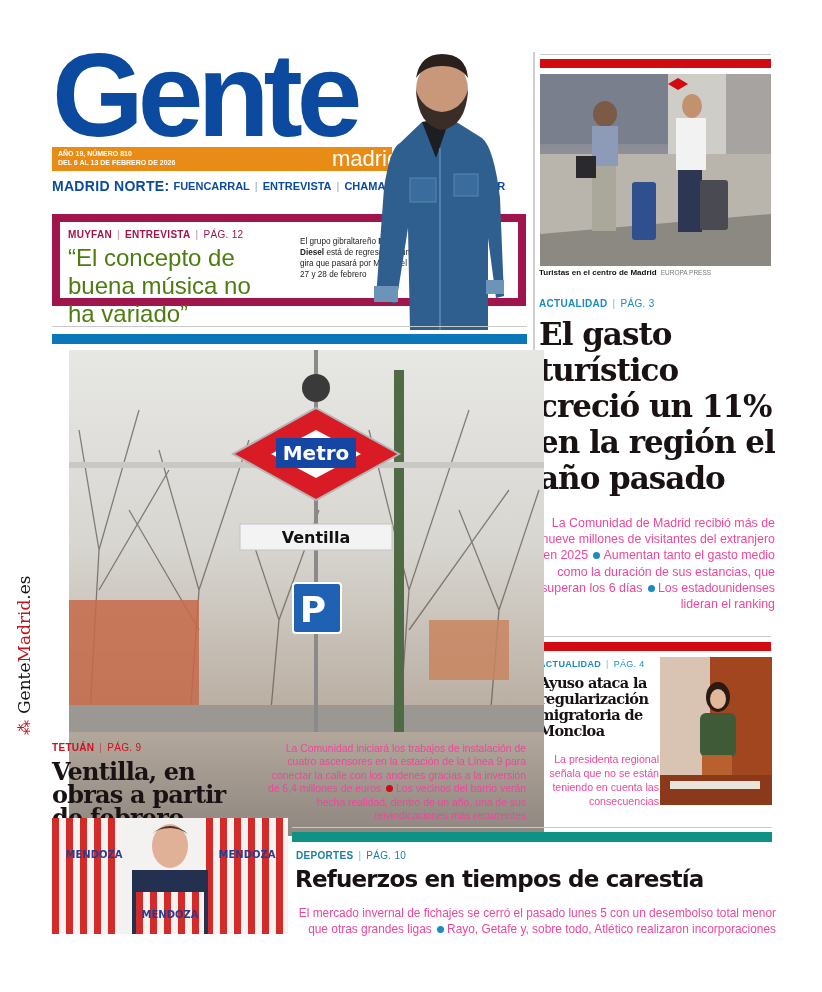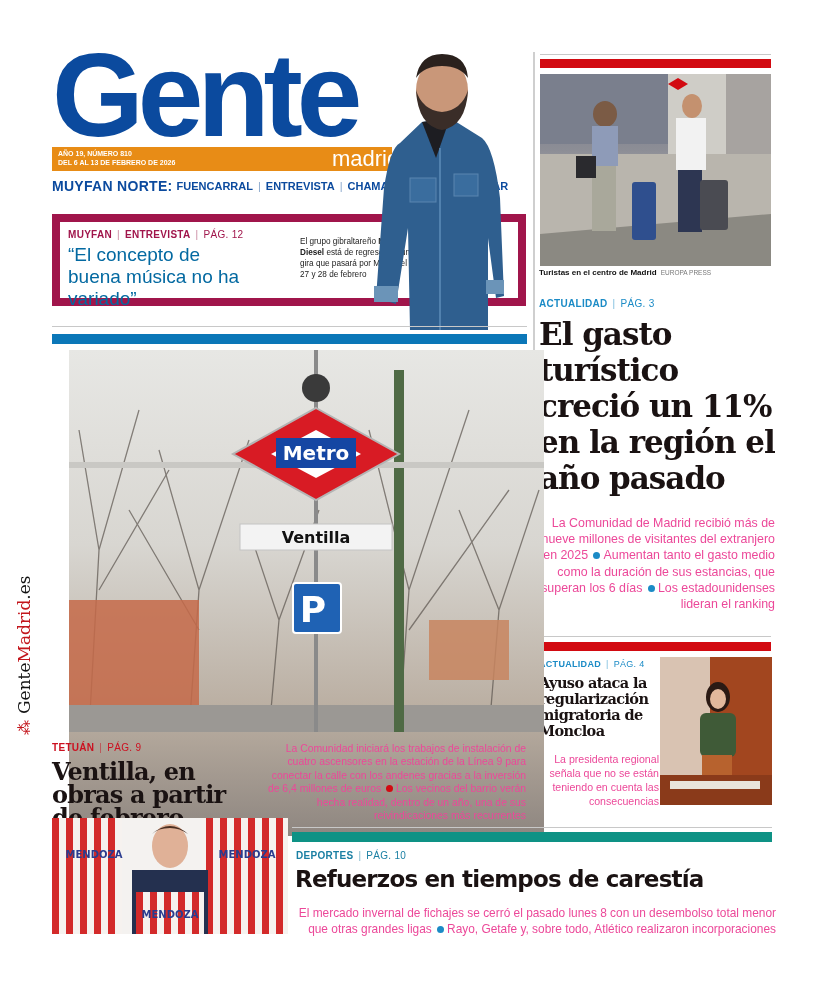--- a/index.html
+++ b/index.html
@@ -14,21 +14,21 @@
   .edition { left: 332px; top: 147px; color: #fff; font-size: 22px; line-height: 24px; font-family: "Liberation Sans", sans-serif; }
   .districts { left: 52px; top: 178px; font-size: 11px; font-weight: 700; color: #0b4a9e; white-space: nowrap; display: flex; align-items: center; }
   .districts .region { font-size: 14px; letter-spacing: 0.3px; margin-right: 4px; }
   .districts .sep { color: #8aa8cc; margin: 0 5px; font-weight: 400; }
 
   
   .interview { left: 52px; top: 214px; width: 474px; height: 92px; border: 8px solid #a0154b; background: #fff; }
   .int-kicker { left: 68px; top: 229px; font-size: 10px; font-weight: 700; color: #a0154b; letter-spacing: 0.3px; }
   .int-kicker .sep { color: #c9879f; margin: 0 5px; font-weight: 400; }
   .int-kicker .pg { font-weight: 400; }
-  .int-quote { left: 68px; top: 244px; width: 190px; font-size: 19px; line-height: 22px; color: #0369a1; }
+  .int-quote { left: 68px; top: 244px; width: 190px; font-size: 24px; line-height: 28px; color: #4d7c0f; }
   .int-dek { left: 259px; top: 236px; width: 115px; font-size: 8.2px; line-height: 11px; color: #222; margin-left: 41px; }
 
   
   .person { left: 370px; top: 48px; width: 135px; height: 282px; }
 
   
   .rcol-border { left: 533px; top: 52px; width: 2px; height: 770px; background: #cfcfcf; }
   .rule-gray { background: #c8c8c8; height: 1px; }
   .rule-red { background: #d20a11; height: 9px; }
   .tour-photo { left: 540px; top: 74px; width: 231px; height: 192px; background: linear-gradient(#6b7385 0%, #8d8e96 40%, #a8a9ad 55%, #c9c5be 100%); overflow: hidden; }
@@ -76,21 +76,21 @@
 <body>
 
 <div class="abs logo">Gente</div>
 <div class="abs orange-bar"></div>
 <div class="abs issue">
   <div>AÑO 19, NÚMERO 810</div>
   <div>DEL 6 AL 13 DE FEBRERO DE 2026</div>
 </div>
 <div class="abs edition">madrid</div>
 <div class="abs districts">
-  <span class="region">MUYFAN NORTE:</span>
+  <span class="region">MADRID NORTE:</span>
   <span>FUENCARRAL</span>
   <span class="sep">|</span>
   <span>ENTREVISTA</span>
   <span class="sep">|</span>
   <span>CHAMARTÍN</span>
   <span class="sep">|</span>
   <span>TETUÁN</span>
   <span class="sep">|</span>
   <span>BAR</span>
 </div>
@@ -214,13 +214,13 @@
     <path d="M100 16 Q118 0 136 16 Q128 10 118 10 Q106 10 100 16 Z" fill="#4a2f22"></path>
     <rect x="80" y="52" width="76" height="64" fill="#24304f"></rect>
     <rect x="84" y="74" width="68" height="42" fill="url(#stripes)"></rect>
     <text x="118" y="100" text-anchor="middle" font-family="DejaVu Sans, sans-serif" font-weight="700" font-size="10" fill="#2a3c8f">MENDOZA</text>
   </svg>
 </div>
 <div class="abs sports-gray"></div>
 <div class="abs sports-teal"></div>
 <div class="abs kicker k-teal sports-kicker"><span>DEPORTES</span><span class="sep">|</span><span class="pg">PÁG. 10</span></div>
 <div class="abs sports-head">Refuerzos en tiempos de carestía</div>
-<div class="abs body-txt sports-dek"><span>El mercado invernal de fichajes se cerró el pasado lunes 8 con un desembolso total menor que otras grandes ligas</span> <span class="dot dot-blue"></span><span>Rayo, Getafe y, sobre todo, Atlético realizaron incorporaciones</span></div>
+<div class="abs body-txt sports-dek"><span>El mercado invernal de fichajes se cerró el pasado lunes 5 con un desembolso total menor que otras grandes ligas</span> <span class="dot dot-blue"></span><span>Rayo, Getafe y, sobre todo, Atlético realizaron incorporaciones</span></div>
 
 </body></html>

